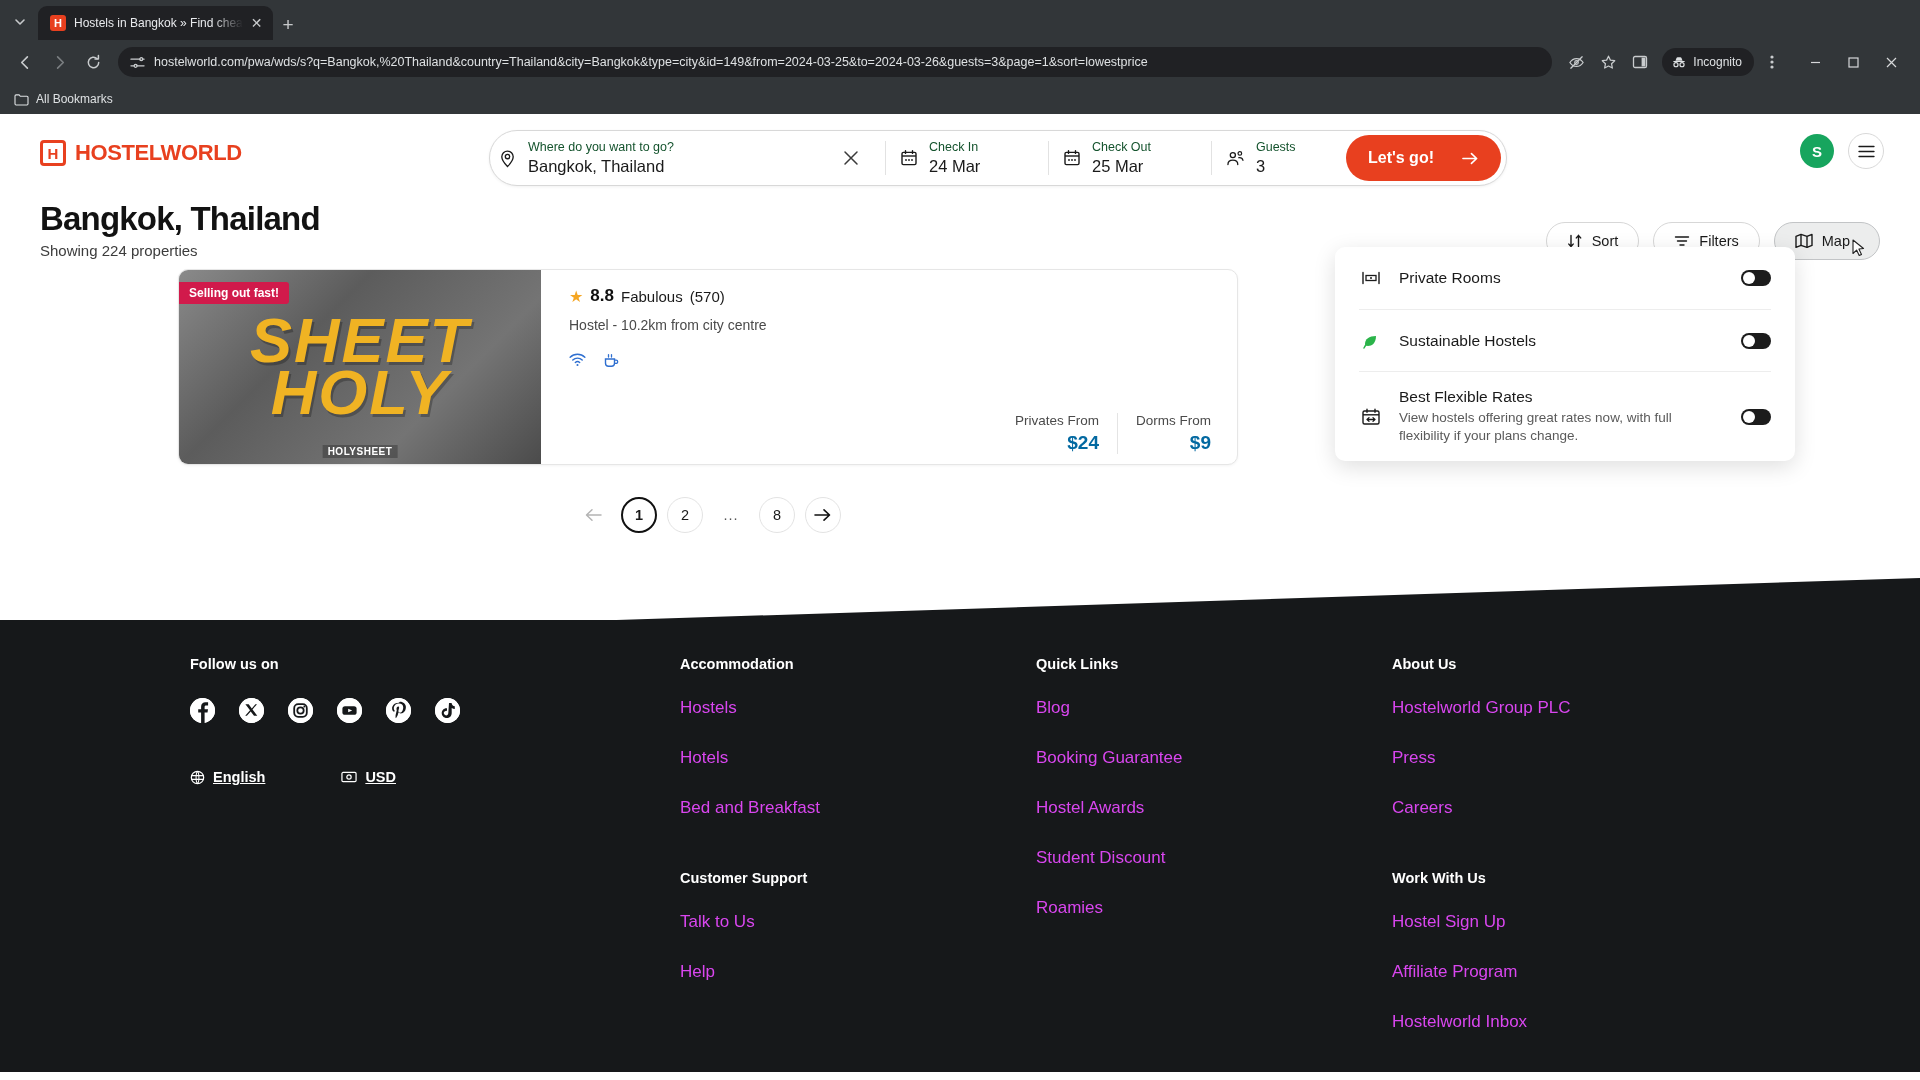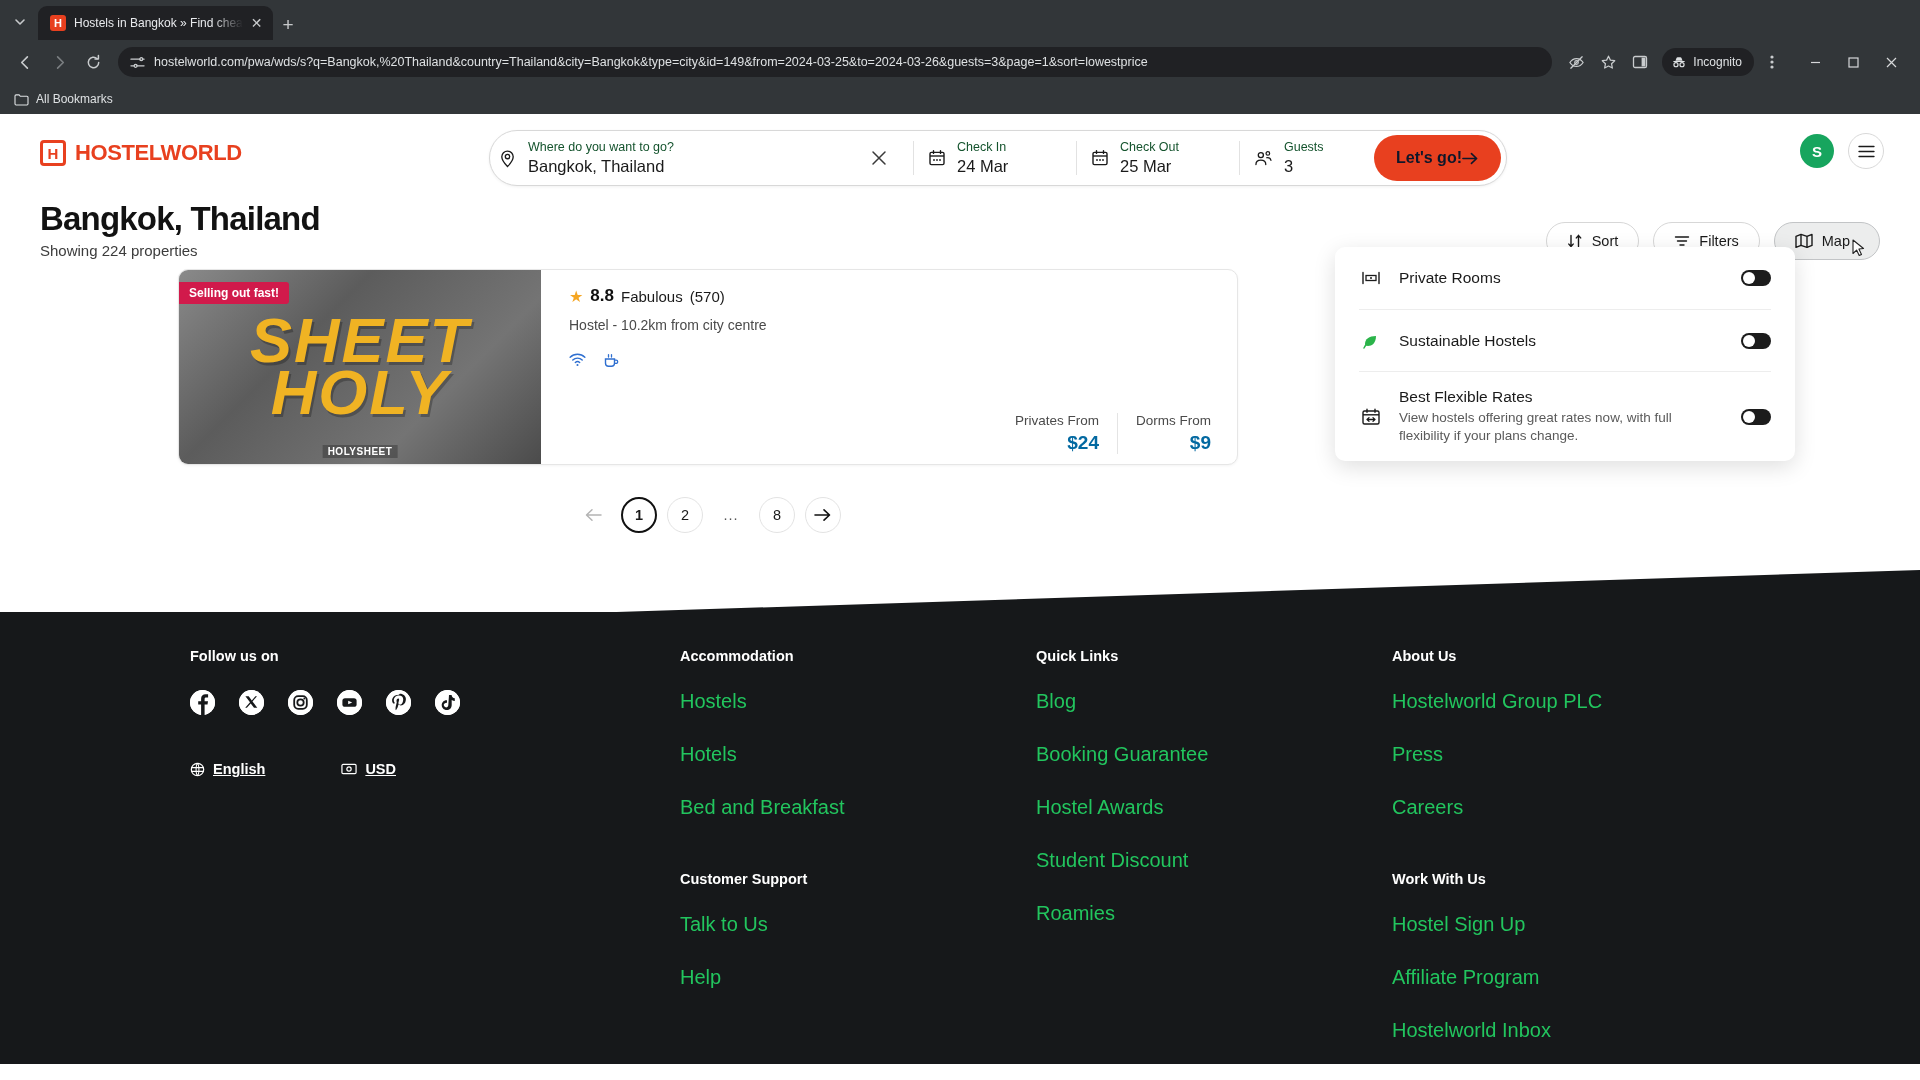--- a/index.html
+++ b/index.html
@@ -102,22 +102,22 @@
   .sb-field { display: flex; align-items: center; gap: 11px; height: 100%; padding: 0 14px; }
   .sb-dest { flex: 1 1 auto; padding-left: 8px; min-width: 0; }
   .sb-labels { display: flex; flex-direction: column; justify-content: center; line-height: 1.25; }
   .sb-label { font-size: 12.5px; color: #14532d; }
   .sb-value { font-size: 16.5px; color: #1a1a1a; }
   .sb-sep { width: 1px; height: 34px; background: #e2e2e2; flex: 0 0 1px; }
   .sb-clear { color: #3a3a3a; font-size: 18px; padding: 0 12px; }
   .sb-date { width: 162px; }
   .sb-guests { width: 128px; }
   .letsgo {
-    background: #e8401f; color: #0f172a; border-radius: 24px; height: 46px;
-    display: flex; align-items: center; gap: 0; padding: 0 22px;
+    background: #e8401f; color: #ffffff; border-radius: 24px; height: 46px;
+    display: flex; align-items: center; gap: 28px; padding: 0 22px;
     font-weight: bold; font-size: 16px; margin-right: 5px; margin-left: 6px; white-space: nowrap;
   }
   .hdr-right { position: absolute; right: 36px; top: 19px; display: flex; align-items: center; gap: 14px; }
   .avatar {
     width: 34px; height: 34px; border-radius: 50%; background: #17a55e; color: #fff;
     display: flex; align-items: center; justify-content: center; font-size: 15px; font-weight: bold;
   }
   .hamburger {
     width: 36px; height: 36px; border-radius: 50%; border: 1px solid #d9d9d9;
     display: flex; align-items: center; justify-content: center;
@@ -204,36 +204,36 @@
   .toggle {
     width: 30px; height: 16px; border-radius: 9px; background: #1c1c1c;
     position: relative; flex: 0 0 30px;
   }
   .toggle::after {
     content: ""; position: absolute; left: 2px; top: 2px; width: 12px; height: 12px;
     border-radius: 50%; background: #fff;
   }
 
   
-  .footer-wrap { position: absolute; left: 0; right: 0; bottom: 16px; height: 494px; }
+  .footer-wrap { position: absolute; left: 0; right: 0; bottom: 8px; height: 494px; }
   .footer-slant {
     position: absolute; left: 0; right: 0; top: 0; height: 62px;
     background: #16181a; clip-path: polygon(0 100%, 100% 0, 100% 100%, 0 100%);
   }
   .footer {
     position: absolute; left: 0; right: 0; top: 42px; bottom: 0; background: #16181a;
     color: #fff; padding: 36px 190px 0 190px;
   }
   .f-cols { display: flex; }
   .f-col-social { width: 490px; flex: 0 0 490px; }
   .f-col { width: 356px; flex: 0 0 356px; }
   .f-col-last { flex: 1 1 auto; }
   .f-head { font-size: 14.5px; font-weight: bold; margin-bottom: 26px; }
   .f-head.spaced { margin-top: 52px; }
-  .f-link { font-size: 20px; color: #22c55e; margin-bottom: 30px; display: block; }
+  .f-link { font-size: 17px; color: #d946ef; margin-bottom: 30px; display: block; }
   .socials { display: flex; gap: 24px; margin-bottom: 46px; }
   .soc {
     width: 25px; height: 25px; border-radius: 50%; background: #fff; color: #16181a;
     display: flex; align-items: center; justify-content: center; font-size: 14px; font-weight: bold;
   }
   .loc-row { display: flex; gap: 76px; align-items: center; }
   .loc-item { display: flex; align-items: center; gap: 8px; font-size: 14.5px; font-weight: bold; text-decoration: underline; }
 
   svg { display: block; }
 </style>

